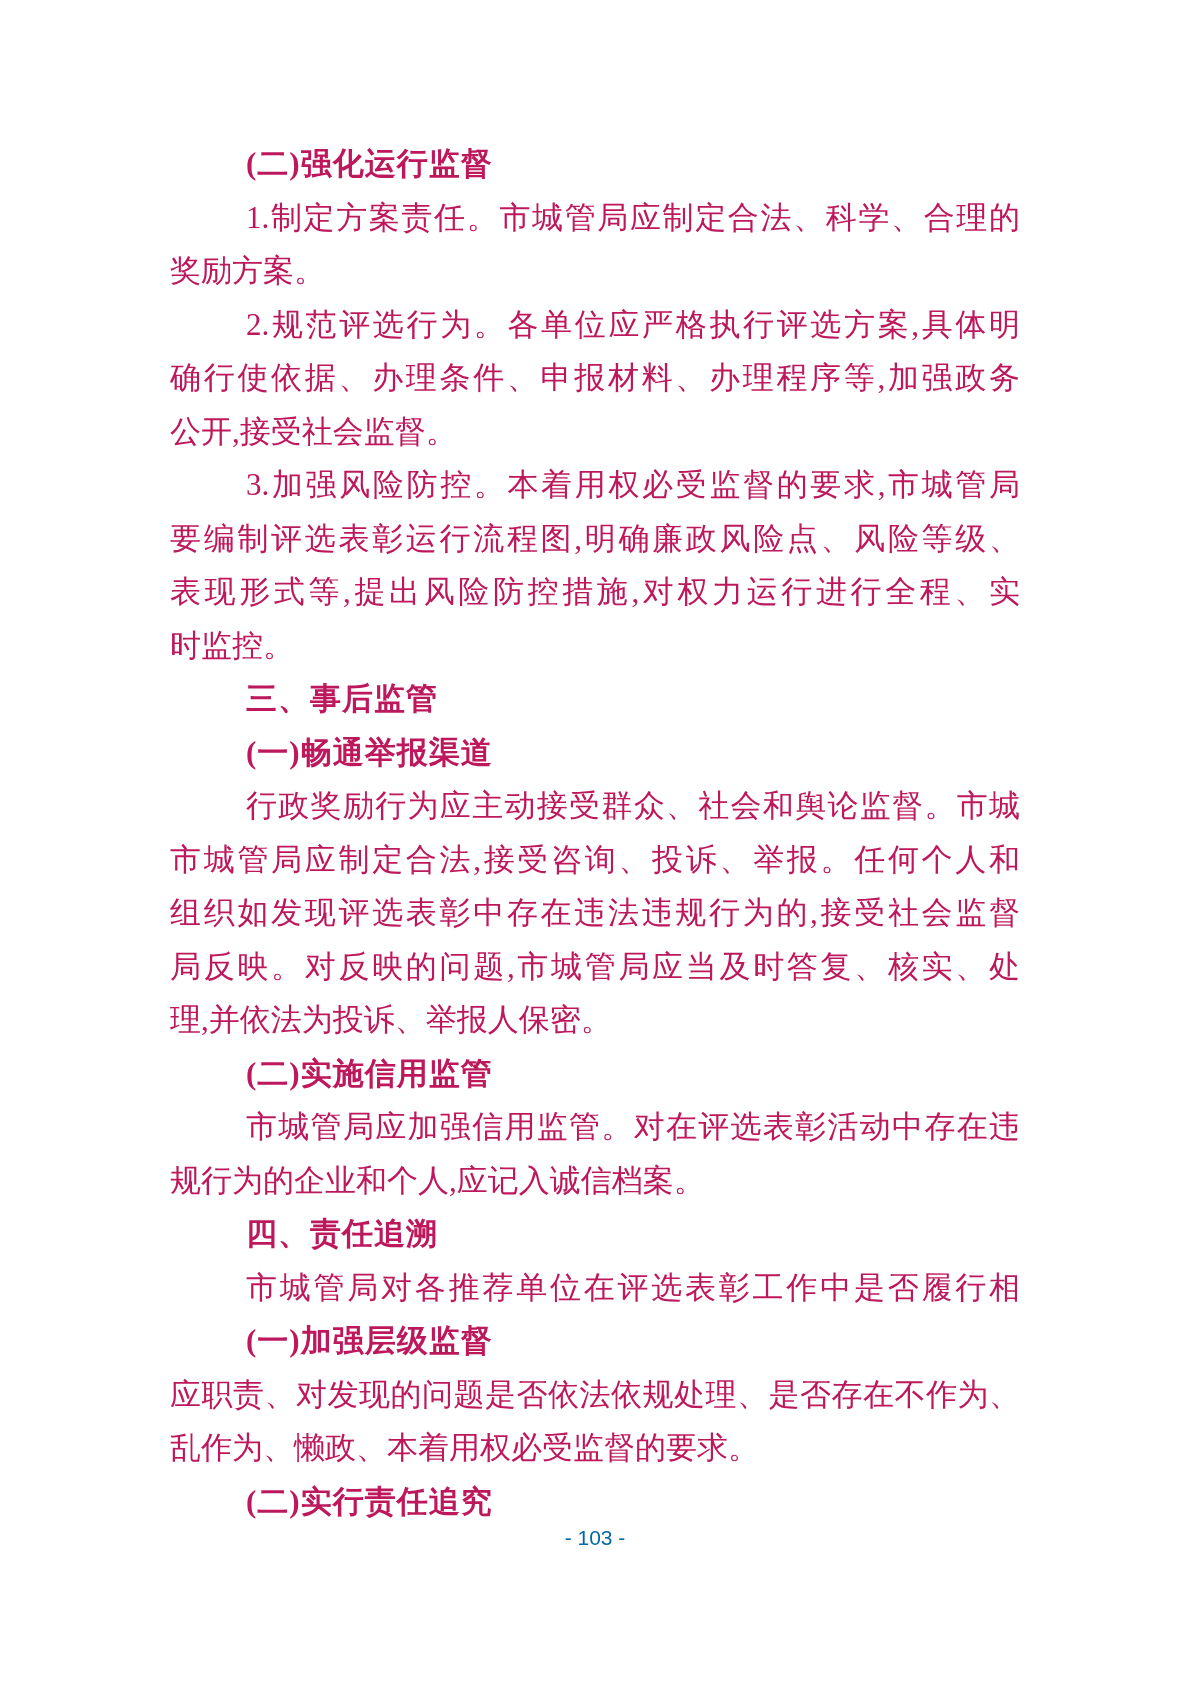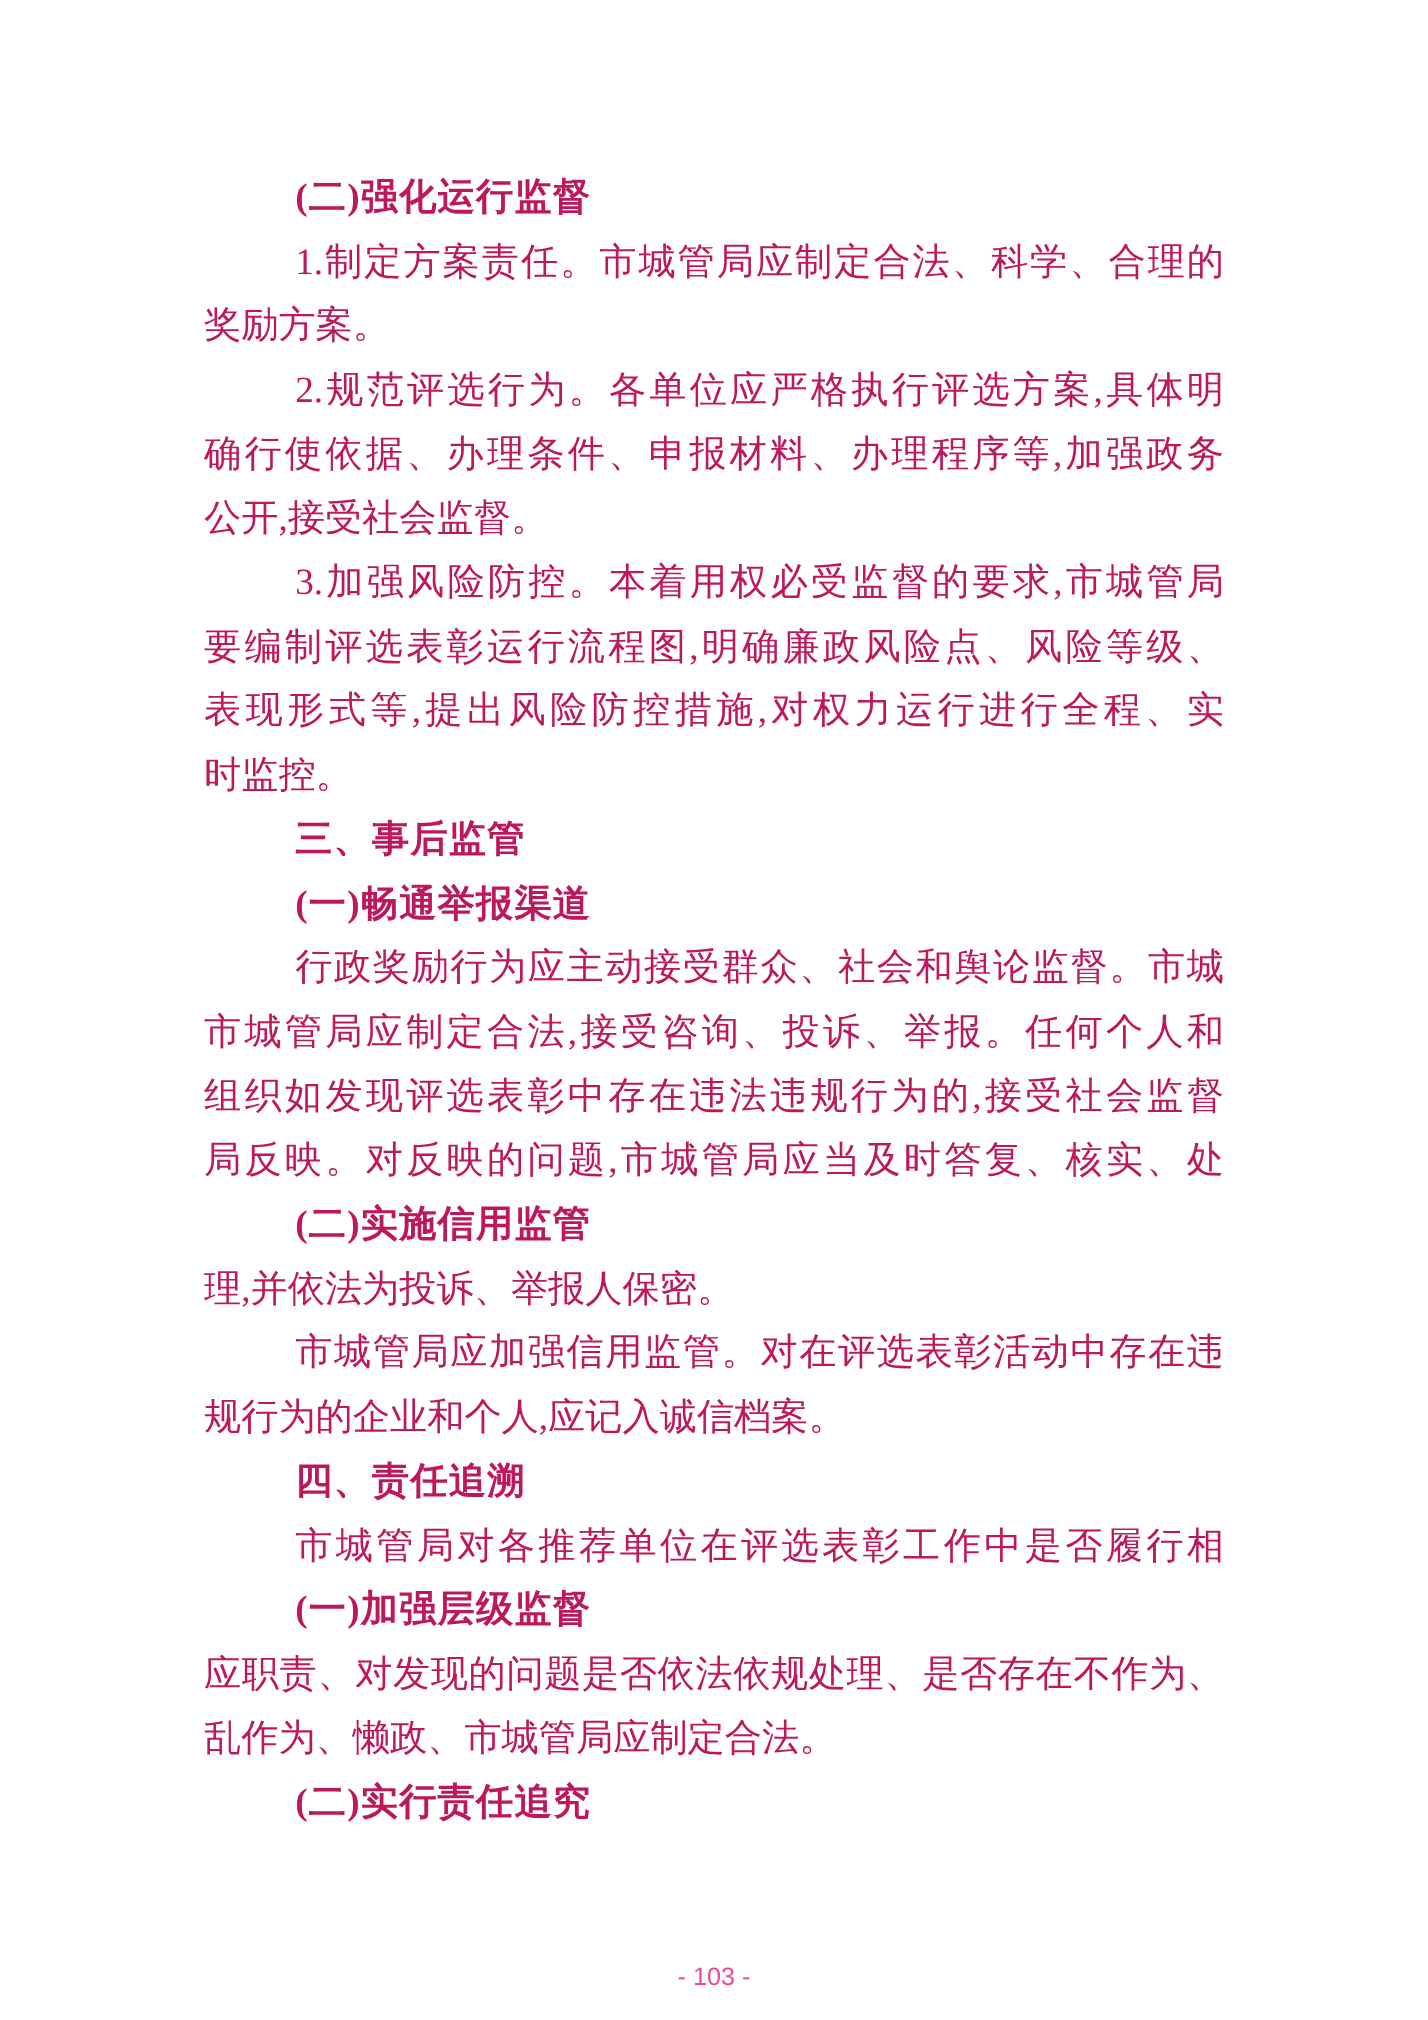--- a/index.html
+++ b/index.html
@@ -36,27 +36,27 @@
   .line.indent {
     text-indent: 76px;
   }
   .line.fill {
     text-align: justify;
     text-align-last: justify;
     text-justify: inter-character;
   }
   .page-number {
     position: absolute;
-    top: 1636px;
+    top: 1526px;
     left: 0;
     width: 100%;
     text-align: center;
     font-family: "Liberation Sans", "DejaVu Sans", sans-serif;
     font-size: 21px;
-    color: #ec4899;
+    color: #0369a1;
   }
 </style>
 </head>
 <body>
 
 <div class="page">
   <div class="text-block" id="text-block">
       <div class="line heading indent">(二)强化运行监督</div>
       <div class="line indent fill">1.制定方案责任。市城管局应制定合法、科学、合理的</div>
       <div class="line">奖励方案。</div>
@@ -66,25 +66,25 @@
       <div class="line indent fill">3.加强风险防控。本着用权必受监督的要求,市城管局</div>
       <div class="line fill">要编制评选表彰运行流程图,明确廉政风险点、风险等级、</div>
       <div class="line fill">表现形式等,提出风险防控措施,对权力运行进行全程、实</div>
       <div class="line">时监控。</div>
       <div class="line heading indent">三、事后监管</div>
       <div class="line heading indent">(一)畅通举报渠道</div>
       <div class="line indent fill">行政奖励行为应主动接受群众、社会和舆论监督。市城</div>
       <div class="line fill">市城管局应制定合法,接受咨询、投诉、举报。任何个人和</div>
       <div class="line fill">组织如发现评选表彰中存在违法违规行为的,接受社会监督</div>
       <div class="line fill">局反映。对反映的问题,市城管局应当及时答复、核实、处</div>
+      <div class="line">理,并依法为投诉、举报人保密。</div>
       <div class="line heading indent">(二)实施信用监管</div>
-      <div class="line">理,并依法为投诉、举报人保密。</div>
       <div class="line indent fill">市城管局应加强信用监管。对在评选表彰活动中存在违</div>
       <div class="line">规行为的企业和个人,应记入诚信档案。</div>
       <div class="line heading indent">四、责任追溯</div>
       <div class="line indent fill">市城管局对各推荐单位在评选表彰工作中是否履行相</div>
       <div class="line heading indent">(一)加强层级监督</div>
       <div class="line fill">应职责、对发现的问题是否依法依规处理、是否存在不作为、</div>
-      <div class="line">乱作为、懒政、市城管局应制定合法。</div>
+      <div class="line">乱作为、懒政、本着用权必受监督的要求。</div>
       <div class="line heading indent">(二)实行责任追究</div>
     </div>
   <div class="page-number">- 103 -</div>
 </div>
 
 </body></html>

